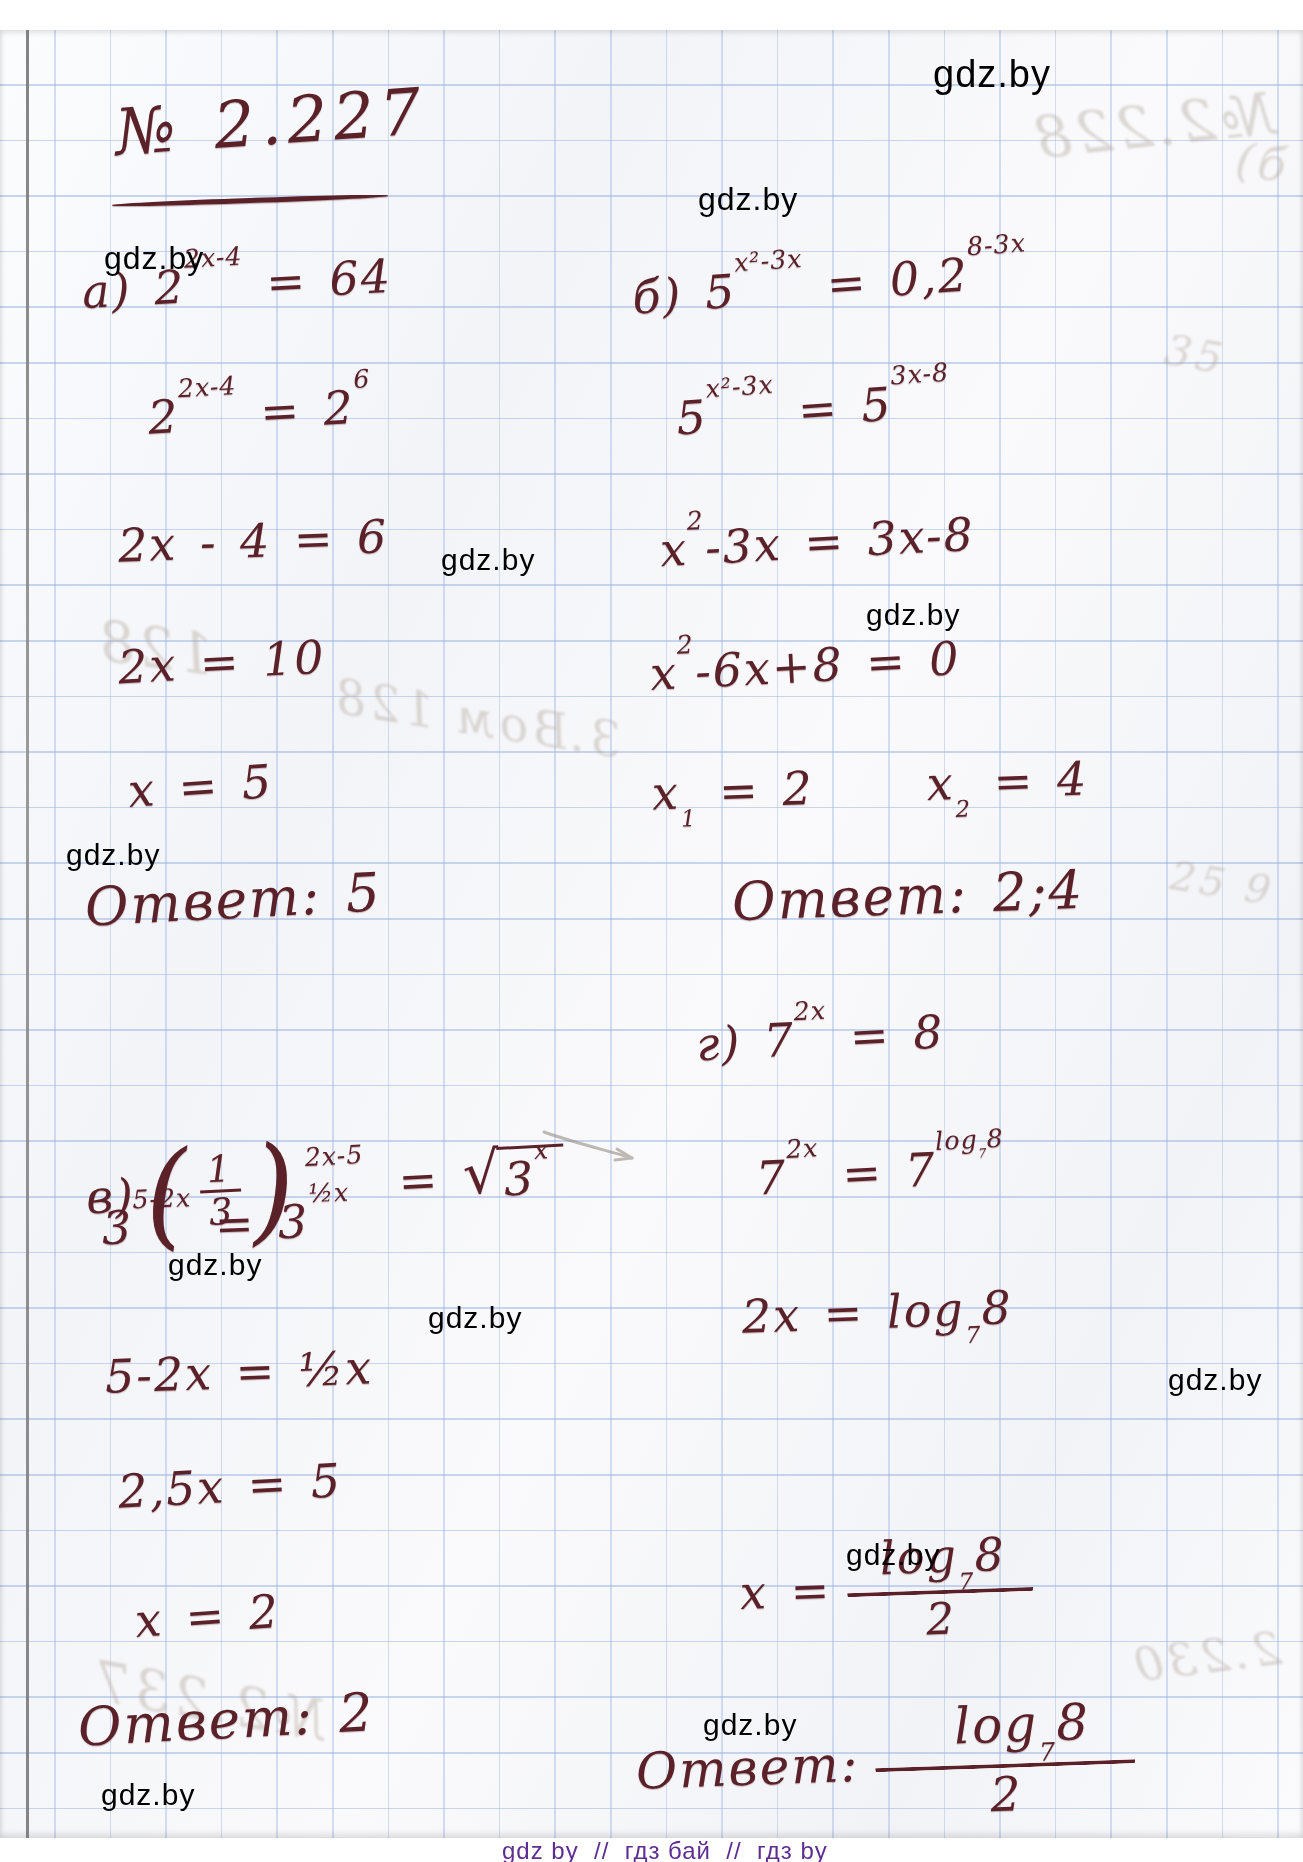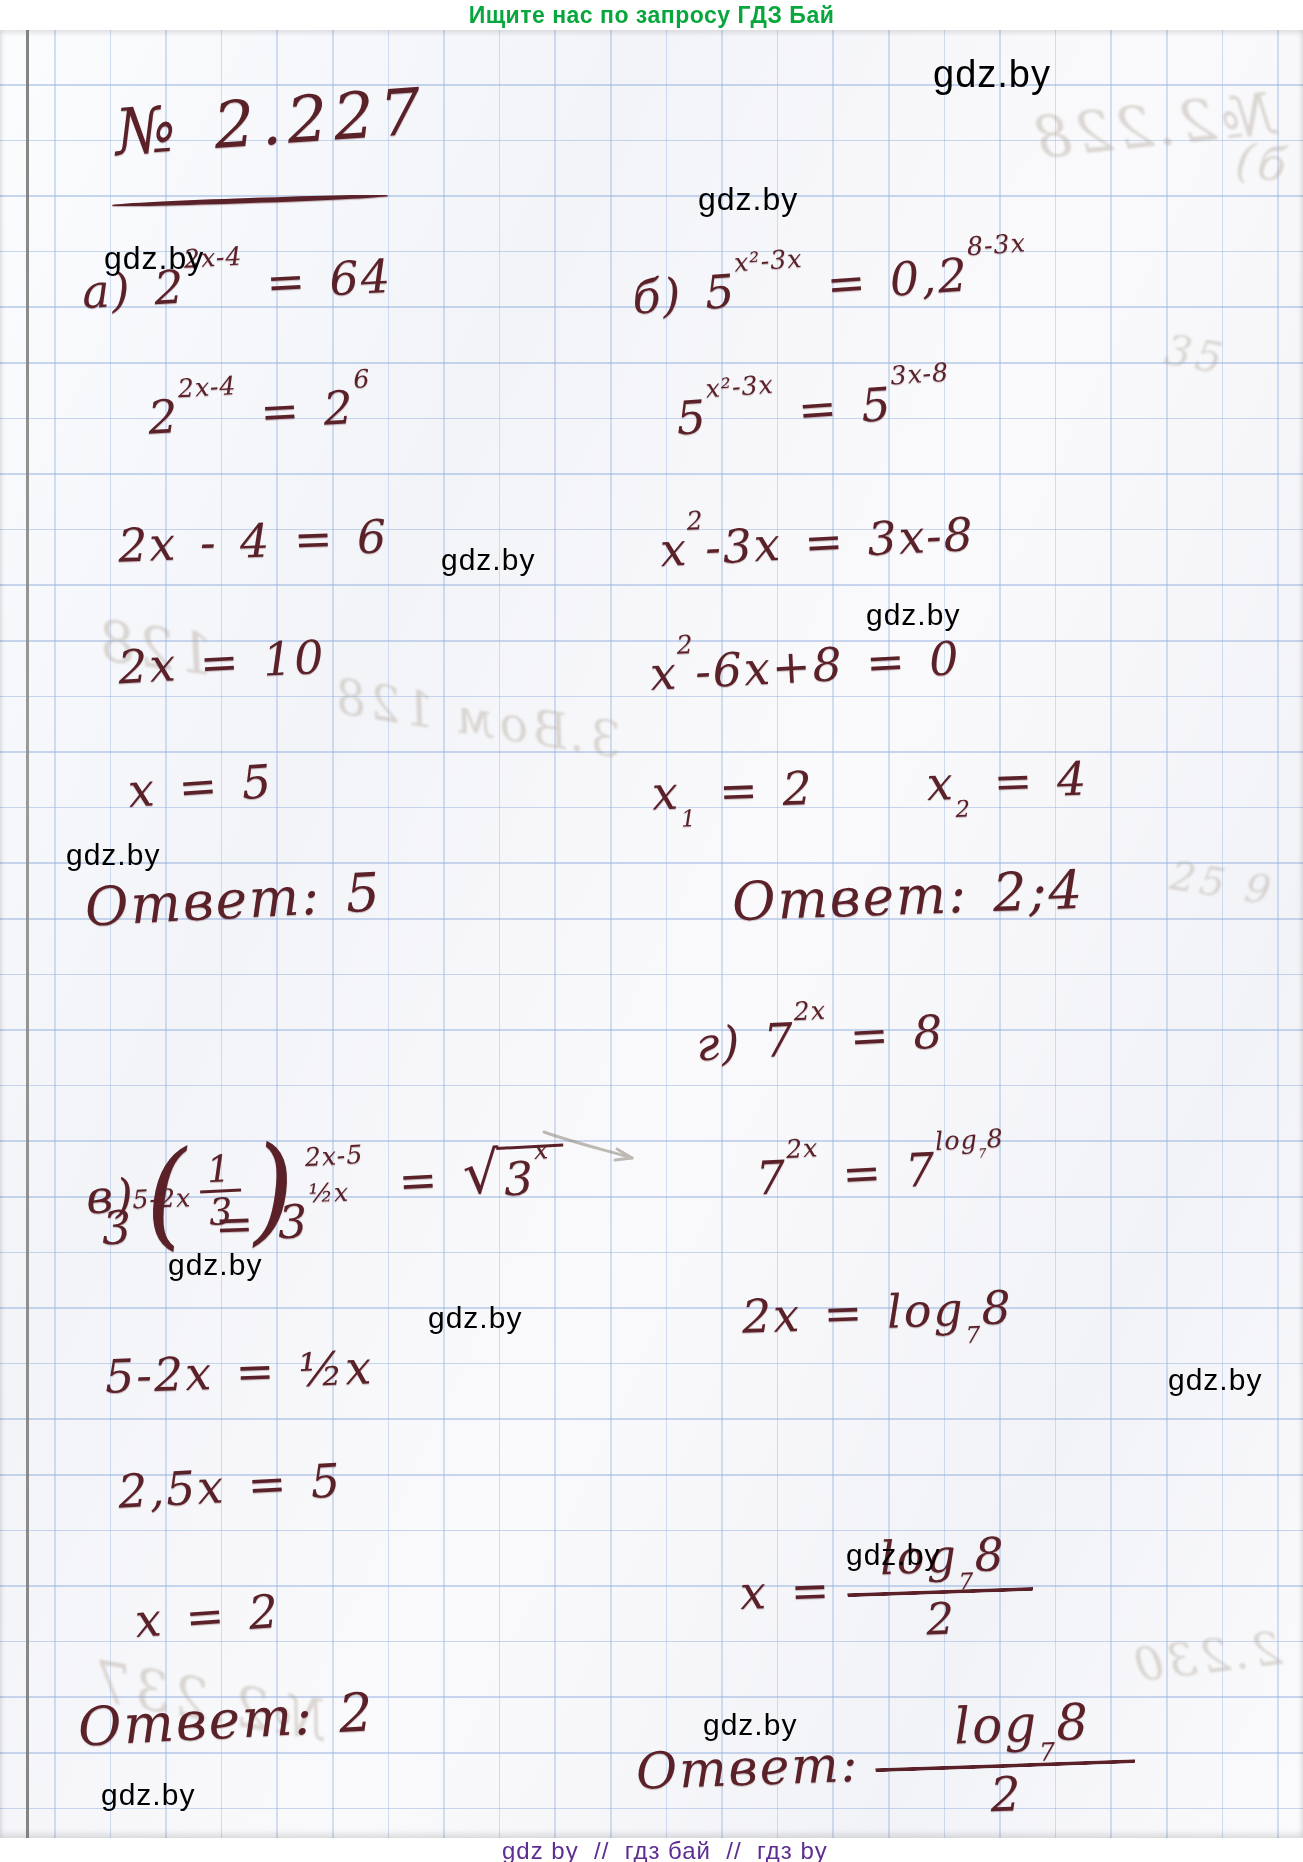--- a/index.html
+++ b/index.html
@@ -51,21 +51,20 @@
   .bleed{position:absolute;font-family:"DejaVu Serif",serif;font-style:italic;color:#b2a79b;
       opacity:.42;filter:blur(1.3px);letter-spacing:4px;white-space:pre;}
   .mirror{transform:scaleX(-1);}
   .arrow-svg{position:absolute;opacity:.55;}
 </style>
 </head>
 <body>
 
 <div class="page">
 
-  <div class="header-green">Ищите нас по запросу ГДЗ Бай</div>
 
   <div class="photo">
     <div class="margin-line"></div>
   </div>
 
   <span class="bleed mirror" style="left:1030px;top:92px;font-size:58px;transform:scaleX(-1) rotate(6deg);">№2.228</span>
   <span class="bleed" style="left:1236px;top:136px;font-size:46px;transform:rotate(8deg);">(б</span>
   <span class="bleed" style="left:1165px;top:330px;font-size:42px;transform:rotate(10deg);">35</span>
   <span class="bleed mirror" style="left:95px;top:615px;font-size:56px;transform:scaleX(-1) rotate(-8deg);">128</span>
   <span class="bleed mirror" style="left:330px;top:690px;font-size:48px;transform:scaleX(-1) rotate(-9deg);">З.Вом 128</span>

